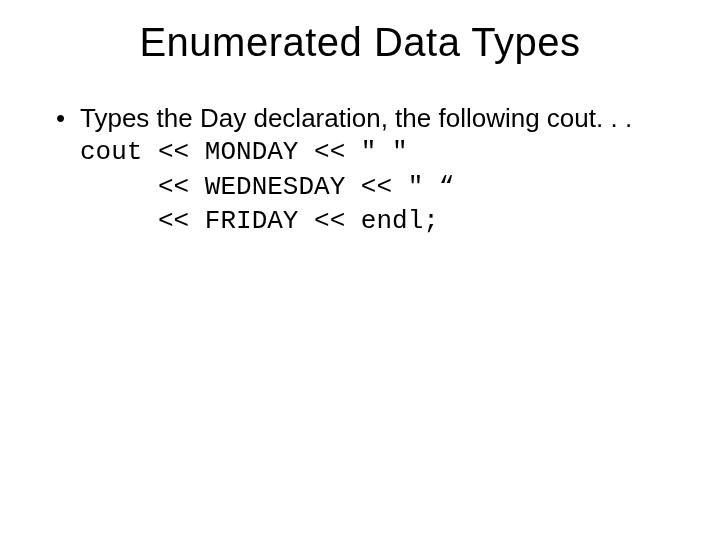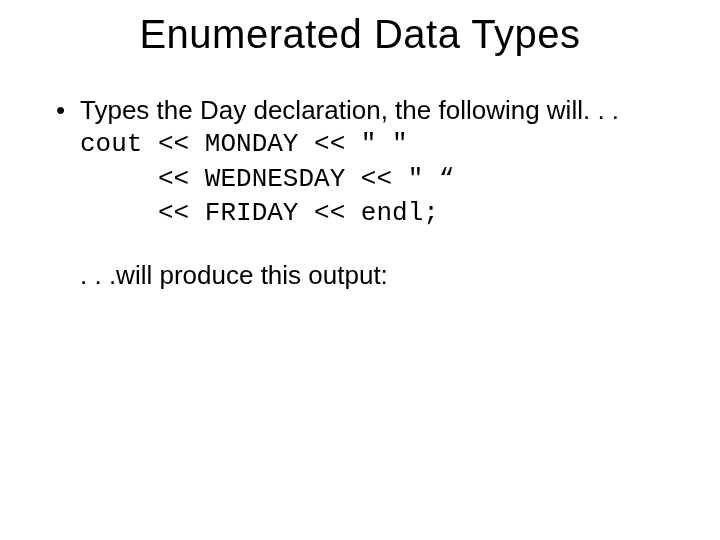--- a/index.html
+++ b/index.html
@@ -9,21 +9,21 @@
     height: 540px;
     background: #ffffff;
     font-family: Arial, Helvetica, sans-serif;
     color: #000000;
     overflow: hidden;
   }
   .slide {
     width: 720px;
     height: 540px;
     box-sizing: border-box;
-    padding: 12px 40px 0 40px;
+    padding: 20px 40px 0 40px;
   }
   .title {
     text-align: center;
     font-size: 40px;
     font-weight: 400;
     margin: 0 0 36px 0;
     letter-spacing: 0.5px;
   }
   .body {
     font-size: 26px;
@@ -66,25 +66,24 @@
 
 <div class="slide">
 
   <h1 class="title">Enumerated Data Types</h1>
 
   <div class="body">
 
     <div class="bullet-line">
       <div class="bullet-dot">•</div>
       <div class="bullet-text">
-        <span>Types the </span><span class="mono">Day</span><span> declaration, the following will. . .</span>
+        <span>Types the </span><span class="mono">Day</span><span> declaration, the following cout. . .</span>
       </div>
     </div>
 
     <div class="code-block"><span>cout &lt;&lt; MONDAY &lt;&lt; " "</span>
 <span>     &lt;&lt; WEDNESDAY &lt;&lt; " “</span>
 <span>     &lt;&lt; FRIDAY &lt;&lt; endl;</span></div>
 
-    <div class="after-block">. . .will produce this output:</div>
 
 
   </div>
 </div>
 
 </body></html>

